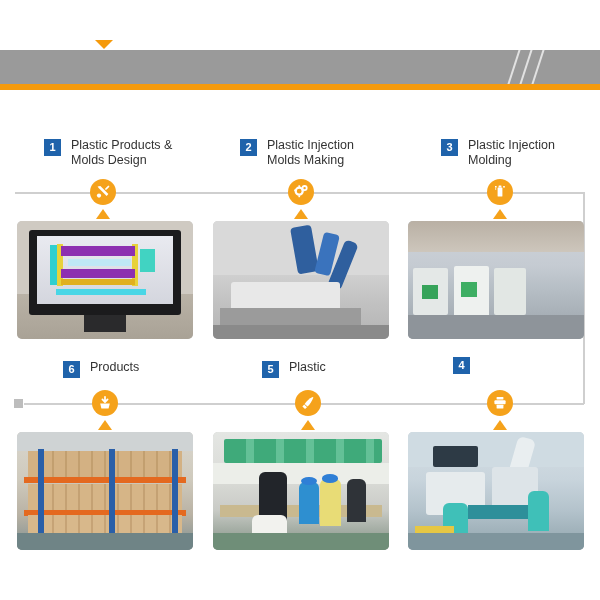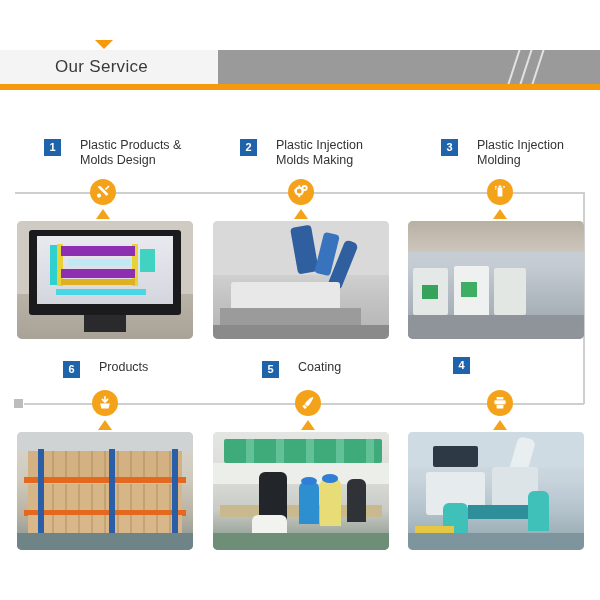--- a/index.html
+++ b/index.html
@@ -58,21 +58,21 @@
   
   .step-label{position:absolute;display:flex;align-items:flex-start;}
   .badge{
     width:17px;height:17px;flex:0 0 17px;
     background:#1f63ab;color:#fff;
     font-size:11px;line-height:17px;text-align:center;
     font-weight:bold;
     margin-top:1px;
   }
   .step-text{
-    margin-left:19px;
+    margin-left:10px;
     font-size:12.5px;line-height:15px;color:#333333;
     white-space:pre-line;
   }
 
   
   .node{position:absolute;width:26px;height:26px;}
   .node-circle{
     width:26px;height:26px;border-radius:50%;
     background:#f5a21b;
     display:flex;align-items:center;justify-content:center;
@@ -171,23 +171,20 @@
 <body>
 
 <div id="root">
 
   <div class="header">
     <div class="header-graybar"></div>
     <div class="header-stripes">
       <i></i>
         <i></i>
         <i></i>
-    </div>
-    <div class="header-titlebox">
-      <span class="header-title">Our Service</span>
     </div>
     <div class="header-underline"></div>
   </div>
   <div class="header-pointer"></div>
 
   <div class="flowline" style="left:15px;top:192px;width:570px;"></div>
   <div class="flowline-v" style="left:583px;top:192px;height:212px;"></div>
 
   <div class="flowline" style="left:24px;top:403px;width:560px;"></div>
   <div class="flow-endcap" style="left:14px;top:399px;"></div>
@@ -318,21 +315,21 @@
       <div class="boxes3"></div>
       <div class="post" style="left:12%;"></div>
       <div class="post" style="left:52%;"></div>
       <div class="post" style="left:88%;"></div>
       <div class="floor"></div>
     </div>
   </div>
 
   <div class="step-label" style="left:262px;top:360px;width:160px;">
     <div class="badge">5</div>
-    <div class="step-text">Coating</div>
+    <div class="step-text">Plastic</div>
   </div>
   <div class="node" style="left:295px;top:390px;">
     <div class="node-circle">
       <svg width="16" height="16" viewBox="0 0 16 16">
         <g fill="#ffffff">
           <path d="M12.6 2.0 C9.4 3.6 6.4 6.2 4.6 9.0 L7.6 11.6 C10.0 9.4 12.0 6.0 13.4 2.6 Z"></path>
           <path d="M4.2 9.6 L7.0 12.2 L5.0 14.0 L2.4 11.4 Z"></path>
         </g>
       </svg>
     </div>

